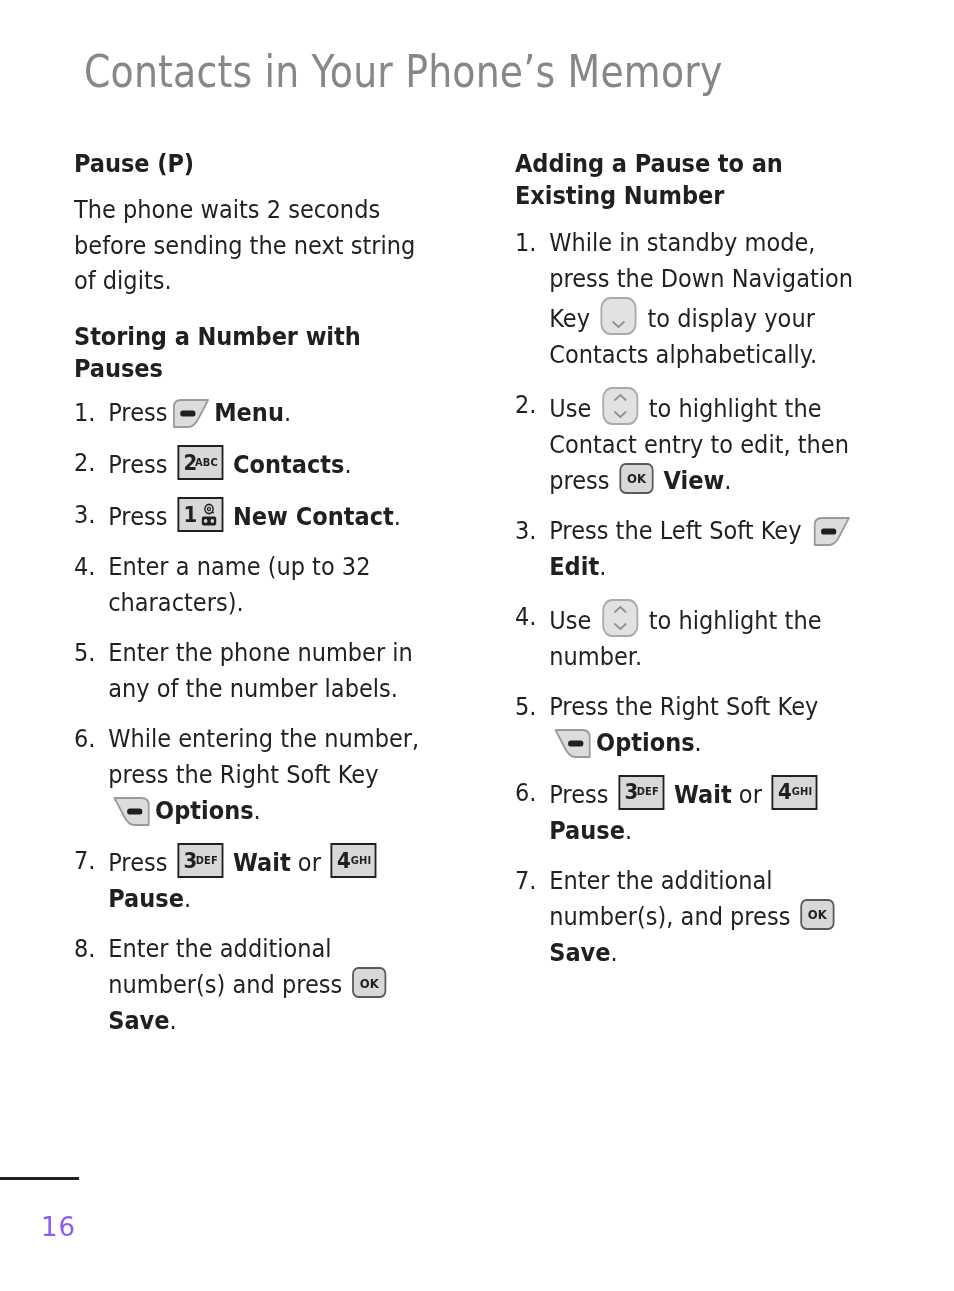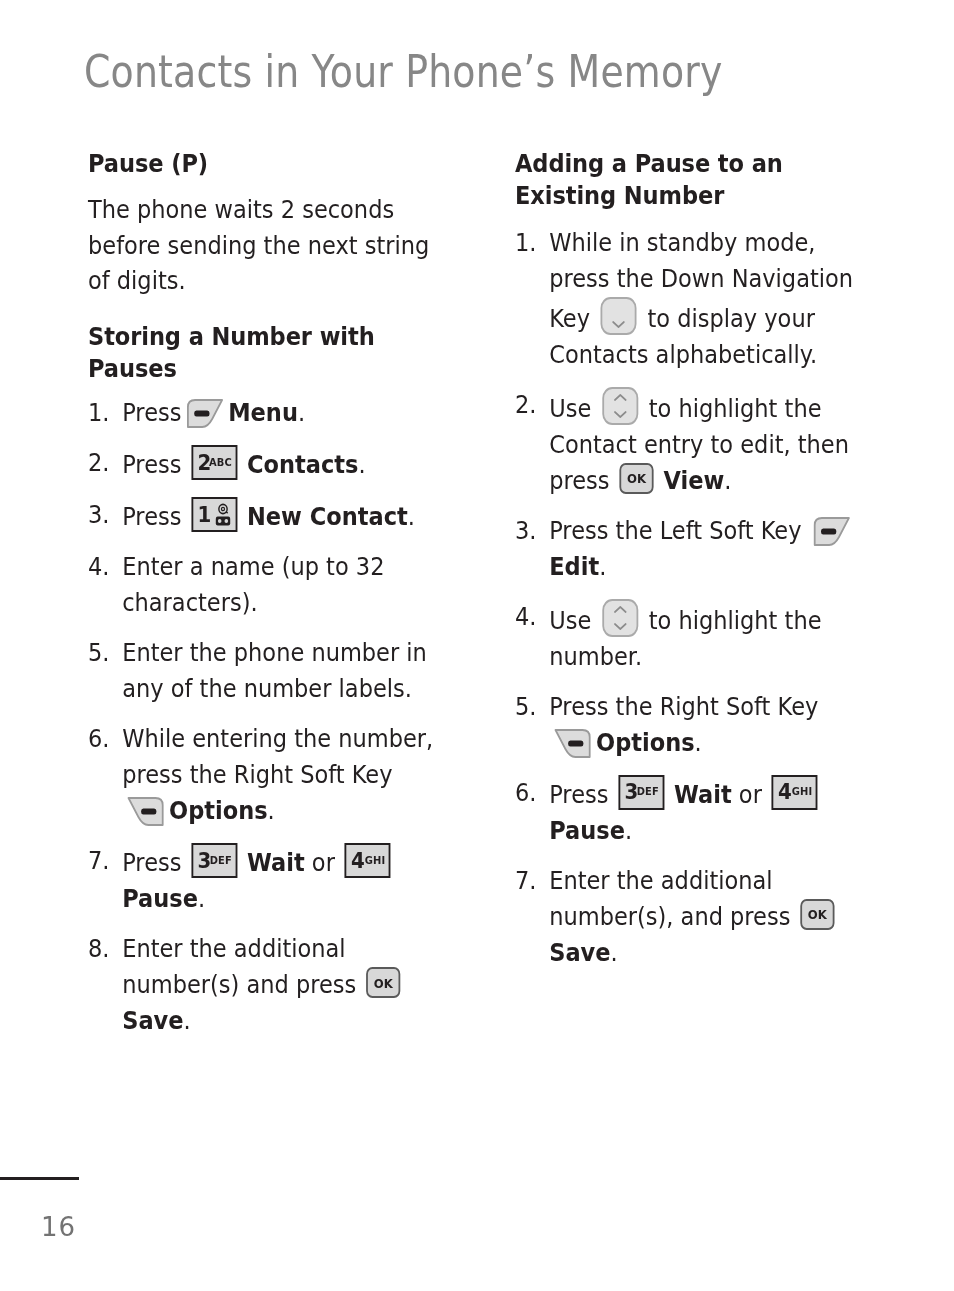--- a/index.html
+++ b/index.html
@@ -35,21 +35,21 @@
   .columns {
     position: absolute;
     left: 0;
     top: 148px;
     width: 954px;
   }
   .col {
     position: absolute;
     top: 0;
   }
-  .col-left  { left: 88px;  width: 392px; }
+  .col-left  { left: 74px;  width: 392px; }
   .col-right { left: 515px; width: 392px; }
 
   
   .heading {
     font-size: 24.5px;
     font-weight: bold;
     line-height: 1.32;
     margin: 0 0 12px 0;
     letter-spacing: -0.1px;
     font-family: "DejaVu Sans", sans-serif;
@@ -193,21 +193,21 @@
     top: 1177px;
     width: 79px;
     height: 3px;
     background: #231f20;
   }
   .page-number {
     position: absolute;
     left: 41px;
     top: 1212px;
     font-size: 26px;
-    color: #737373;
+    color: #8b5cf6;
     font-family: "DejaVu Sans", sans-serif;
     letter-spacing: 1px;
   }
 </style>
 </head>
 <body>
 
 <div class="page-title">Contacts in Your Phone’s Memory</div>
 
 <div class="columns">

